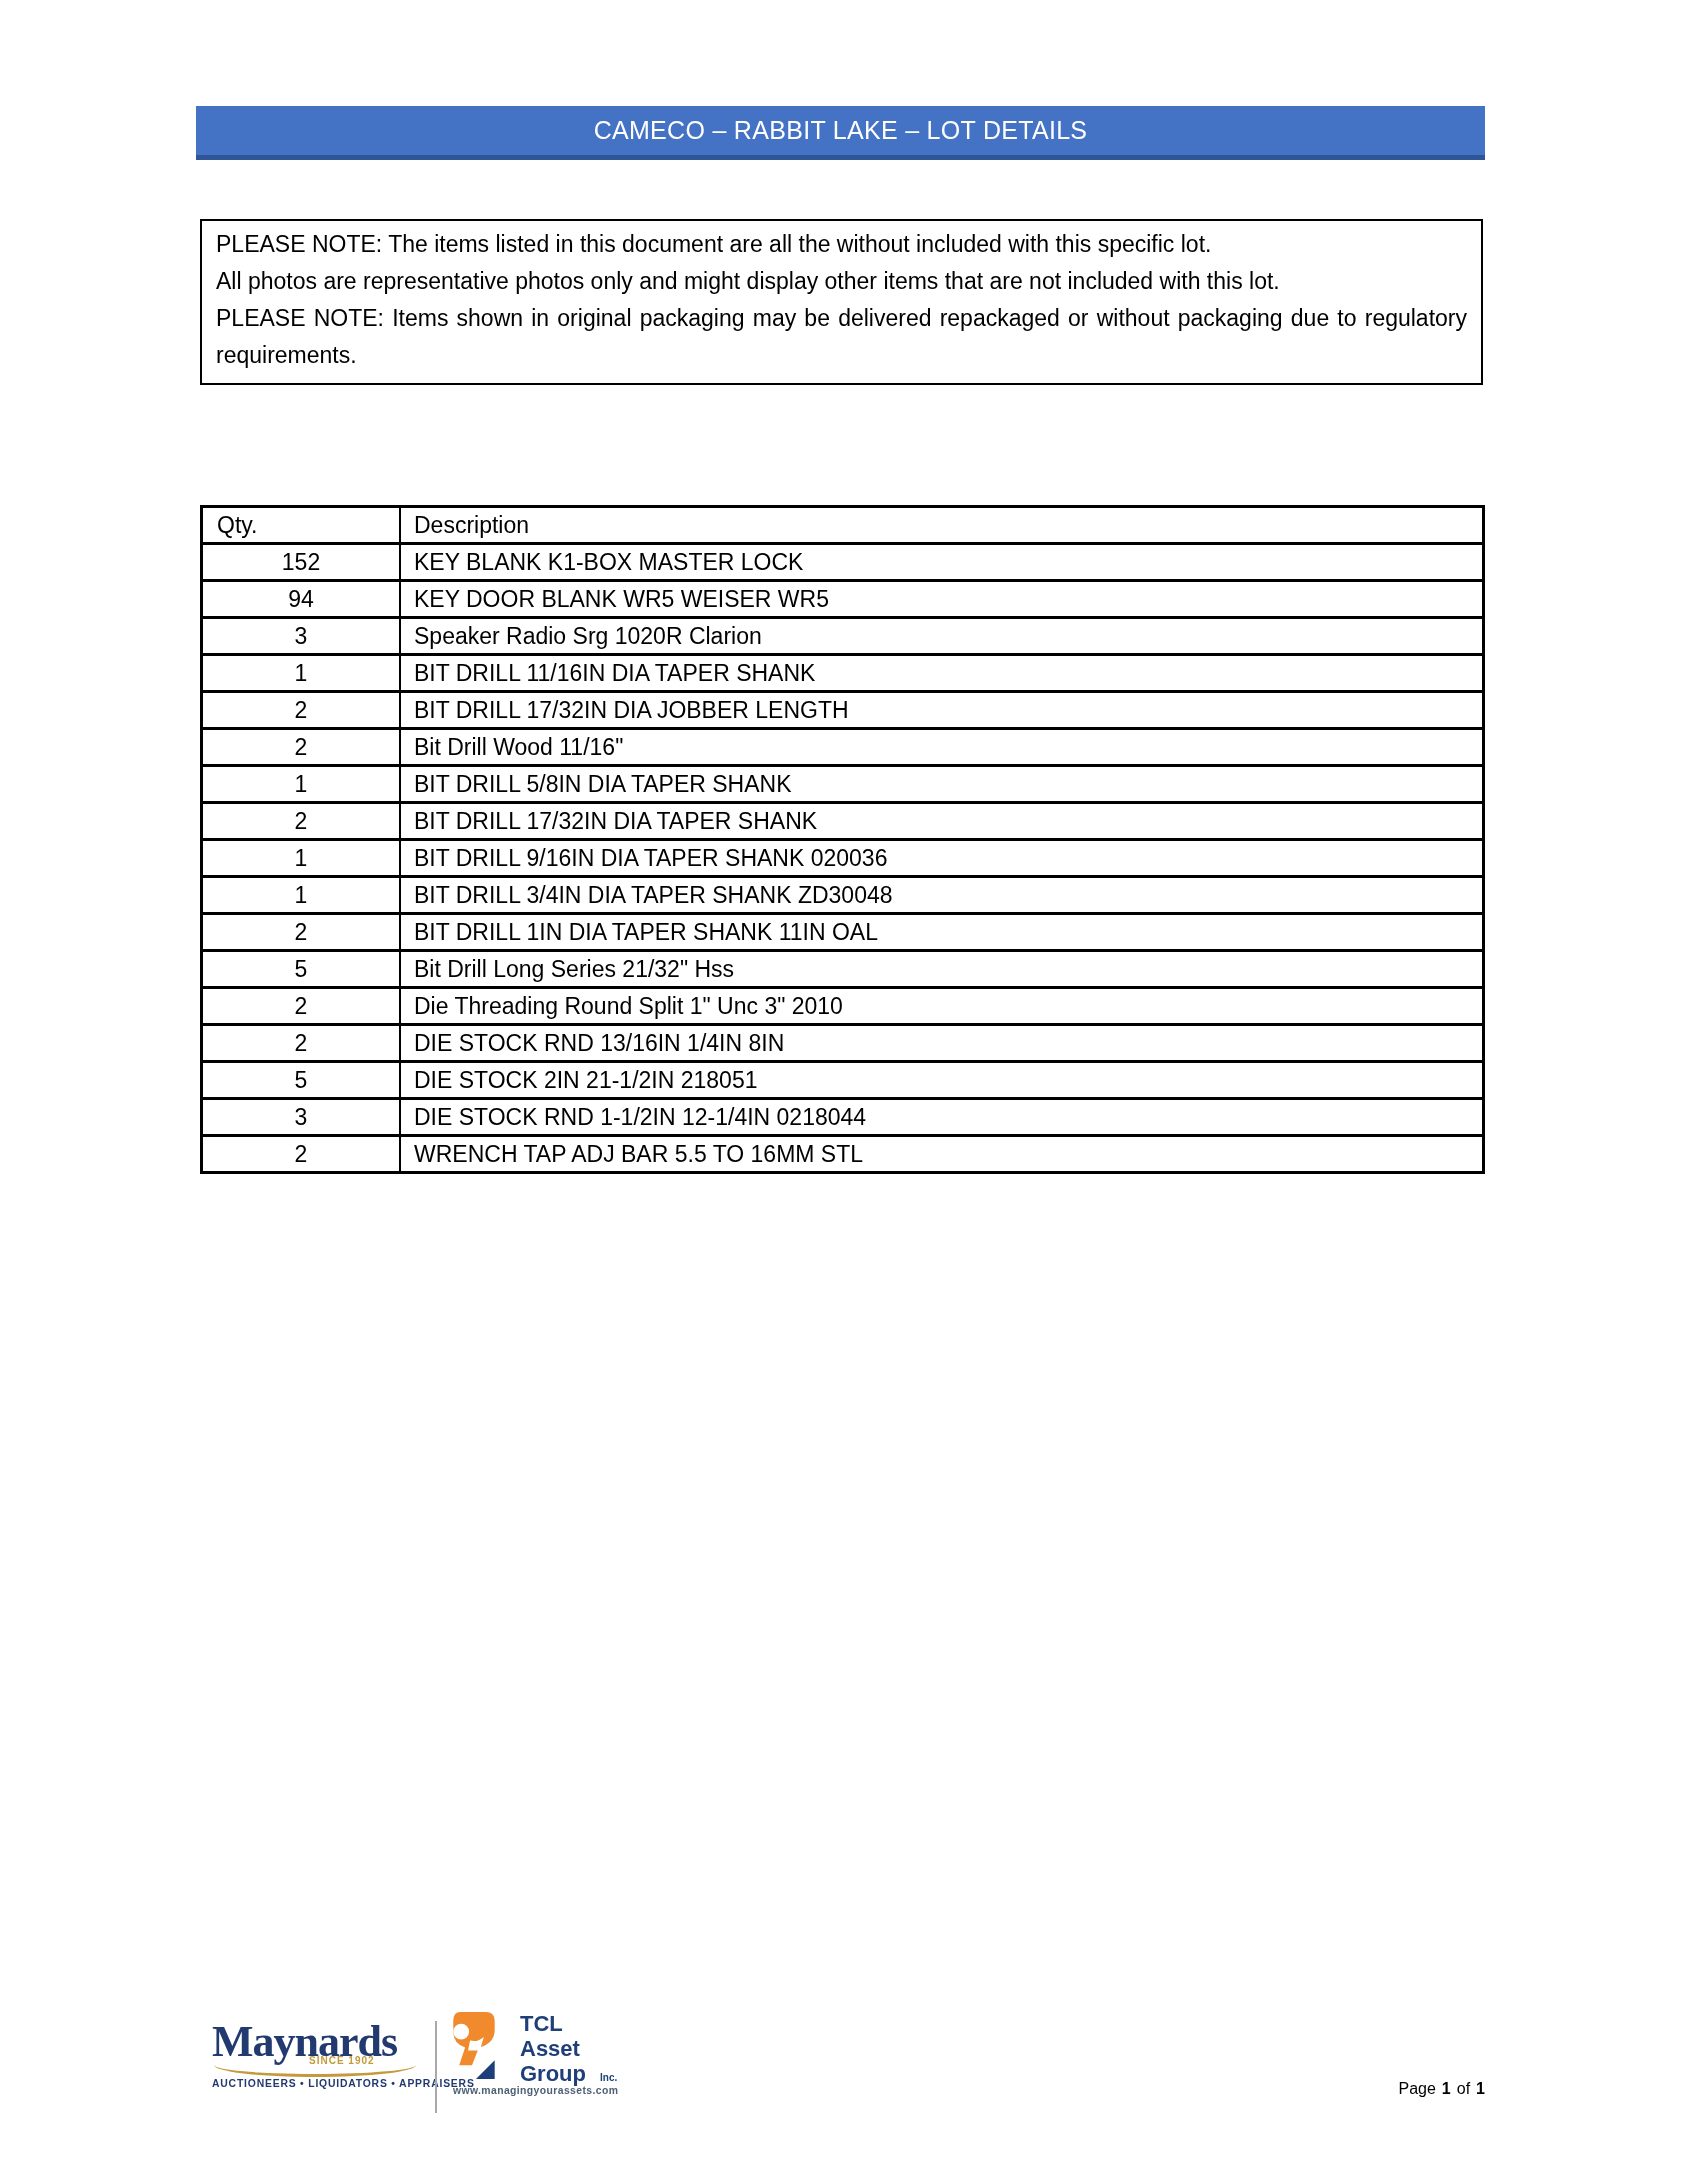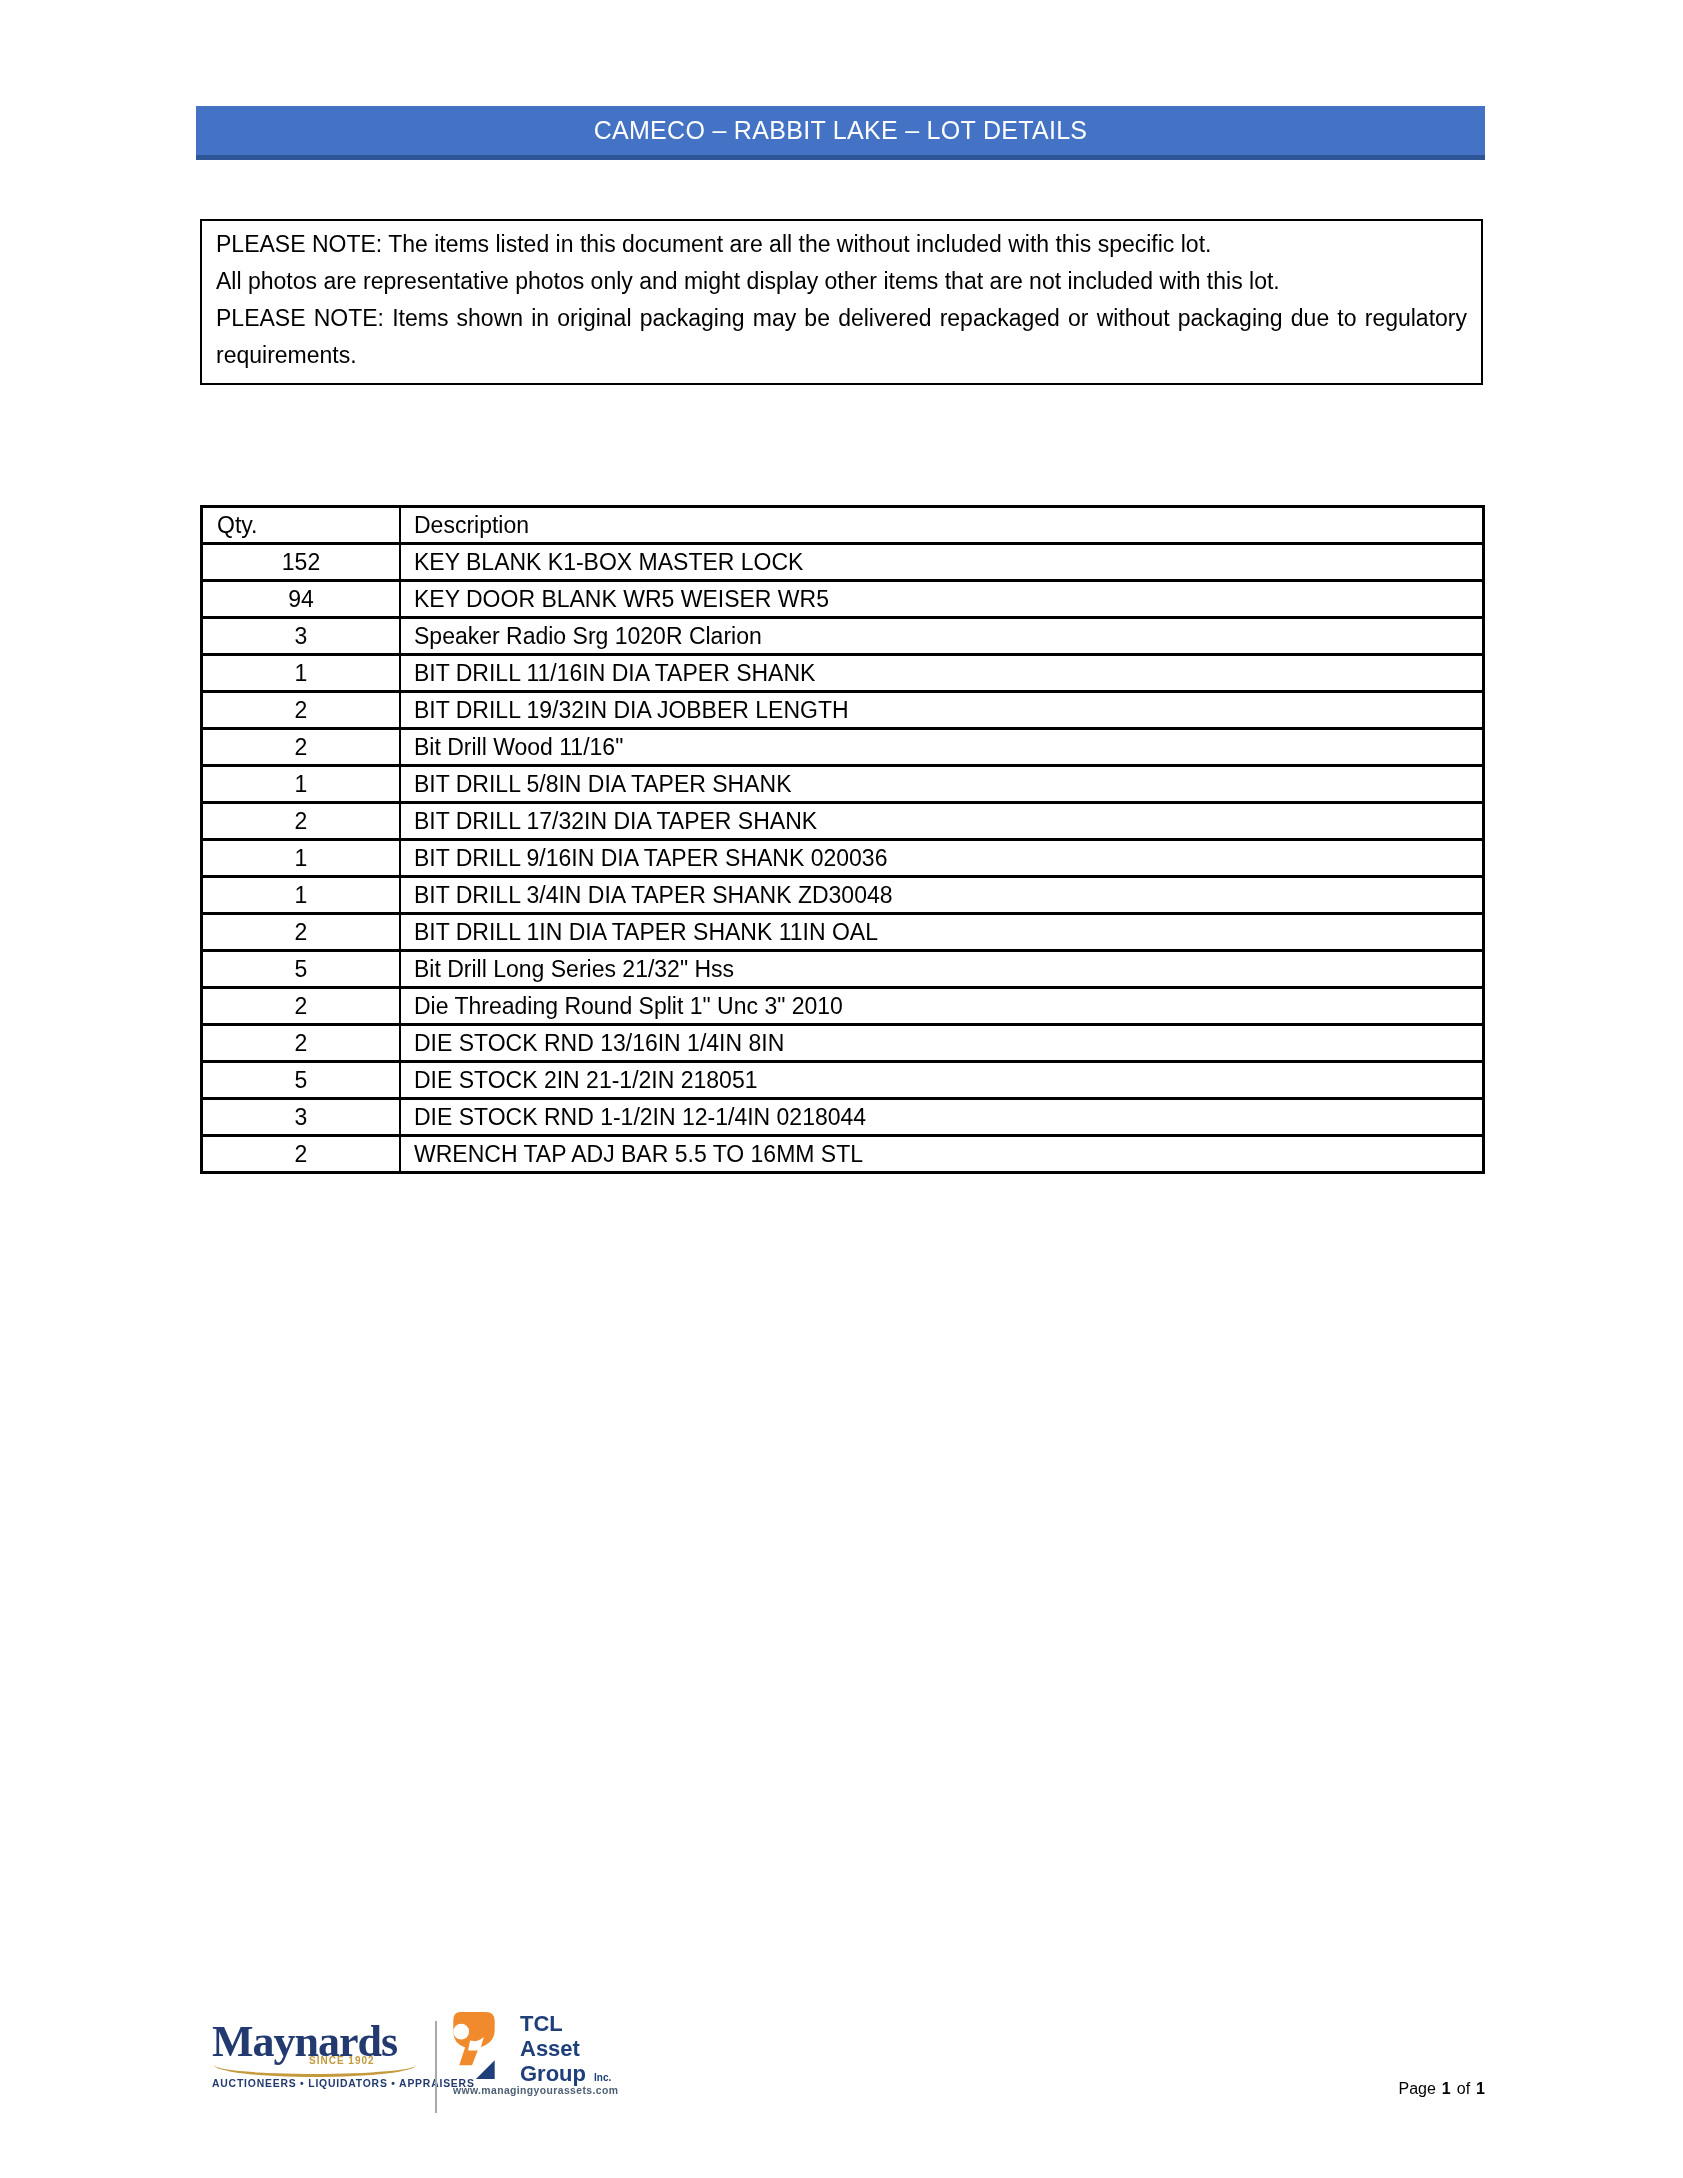--- a/index.html
+++ b/index.html
@@ -127,21 +127,21 @@
     align-items: flex-start;
     gap: 24px;
   }
   .tcl-text {
     color: #1E3F7A;
     font-weight: bold;
     font-size: 22px;
     line-height: 25px;
     white-space: nowrap;
   }
-  .tcl-inc { font-size: 10px; font-weight: bold; margin-left: 8px; }
+  .tcl-inc { font-size: 10px; font-weight: bold; margin-left: 14px; }
   .tcl-website {
     position: absolute;
     left: 453px; top: 2085px;
     font-size: 10.4px;
     font-weight: bold;
     color: #4F6075;
     letter-spacing: 0.4px;
     white-space: nowrap;
   }
 
@@ -188,21 +188,21 @@
           <tr>
             <td class="qty-col qty-cell">3</td>
             <td class="desc-cell">Speaker Radio Srg 1020R Clarion</td>
           </tr>
           <tr>
             <td class="qty-col qty-cell">1</td>
             <td class="desc-cell">BIT DRILL 11/16IN DIA TAPER SHANK</td>
           </tr>
           <tr>
             <td class="qty-col qty-cell">2</td>
-            <td class="desc-cell">BIT DRILL 19/32IN DIA JOBBER LENGTH</td>
+            <td class="desc-cell">BIT DRILL 17/32IN DIA JOBBER LENGTH</td>
           </tr>
           <tr>
             <td class="qty-col qty-cell">2</td>
             <td class="desc-cell">Bit Drill Wood 11/16"</td>
           </tr>
           <tr>
             <td class="qty-col qty-cell">1</td>
             <td class="desc-cell">BIT DRILL 5/8IN DIA TAPER SHANK</td>
           </tr>
           <tr>

